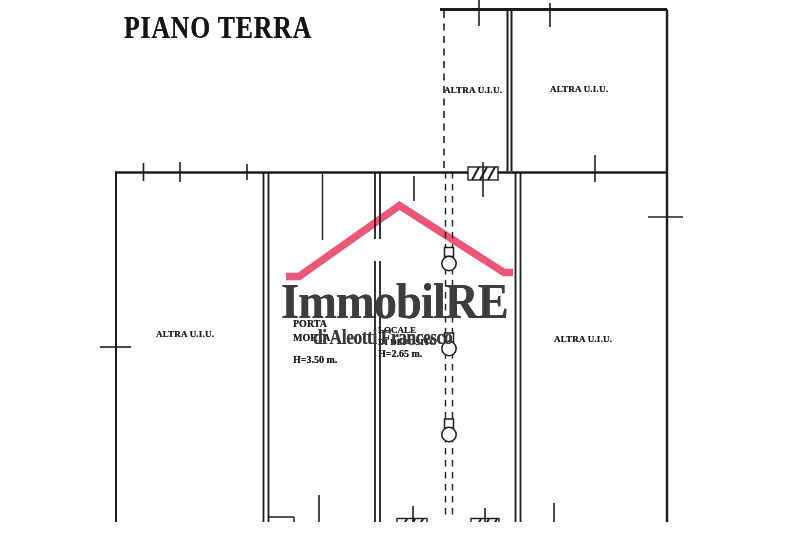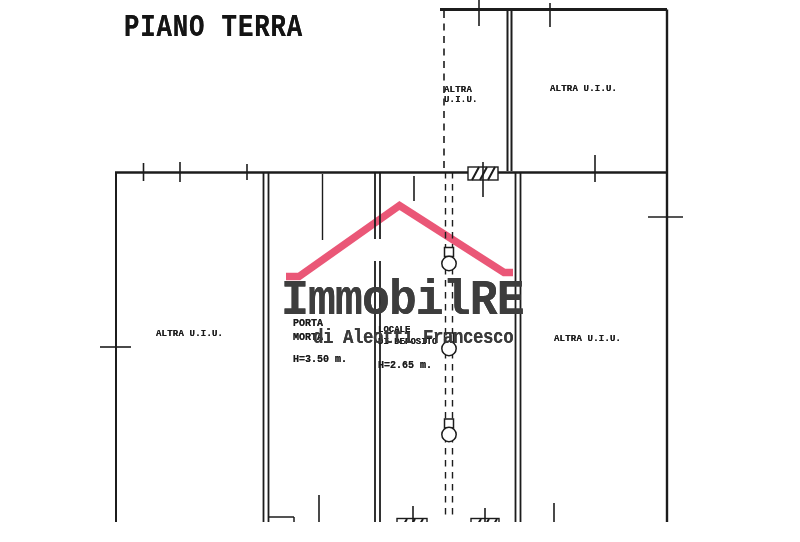--- a/index.html
+++ b/index.html
@@ -1,35 +1,35 @@
 <!DOCTYPE html>
 <html><head>
 <meta charset="utf-8">
 <style>
   html,body{margin:0;padding:0;background:#ffffff;}
   #stage{
     position:relative;width:800px;height:522px;overflow:hidden;
-    background:#ffffff;font-family:Liberation Mono, monospace;
+    background:#ffffff;font-family:Liberation Serif, serif;
   }
   #plan-svg{position:absolute;left:0;top:0;}
   .lbl{position:absolute;color:#1b1b1b;text-shadow:0 0 .4px #444;}
   .room-lbl{font-size:9px;font-weight:700;letter-spacing:.2px;text-align:left;}
   .small-lbl{font-size:10px;font-weight:700;line-height:13.5px;}
   #title{
     left:124px;top:10px;font-size:31px;font-weight:600;letter-spacing:1px;
     color:#141414;transform:scaleX(.83);transform-origin:left top;white-space:nowrap;
   }
   #altra-top-left{left:444px;top:85px;width:64px;}
   #altra-top-right{left:550px;top:84px;width:78px;}
   #altra-left{left:156px;top:329px;width:76px;}
   #altra-right{left:554px;top:334px;width:76px;}
   #porta-morta-lbl{left:293px;top:317px;}
   #porta-morta-lbl .h-val{margin-top:9px;}
   #deposito-lbl{left:378px;top:324px;width:74px;text-align:left;font-size:9px;line-height:12px;}
-  #deposito-lbl .h-val{margin-top:12px;font-size:10px;}
+  #deposito-lbl .h-val{font-size:10px;}
   #wm-brand{
     left:281px;top:272px;font-size:50px;font-weight:700;letter-spacing:-1px;
     color:#3d3d3d;transform:scaleX(.93);transform-origin:left top;white-space:nowrap;
   }
   #wm-tagline{
     left:313px;top:326px;font-size:20px;font-weight:700;letter-spacing:-.5px;
     color:#3a3a3a;transform:scaleX(.87);transform-origin:left top;white-space:nowrap;
   }
 </style>
 </head>

